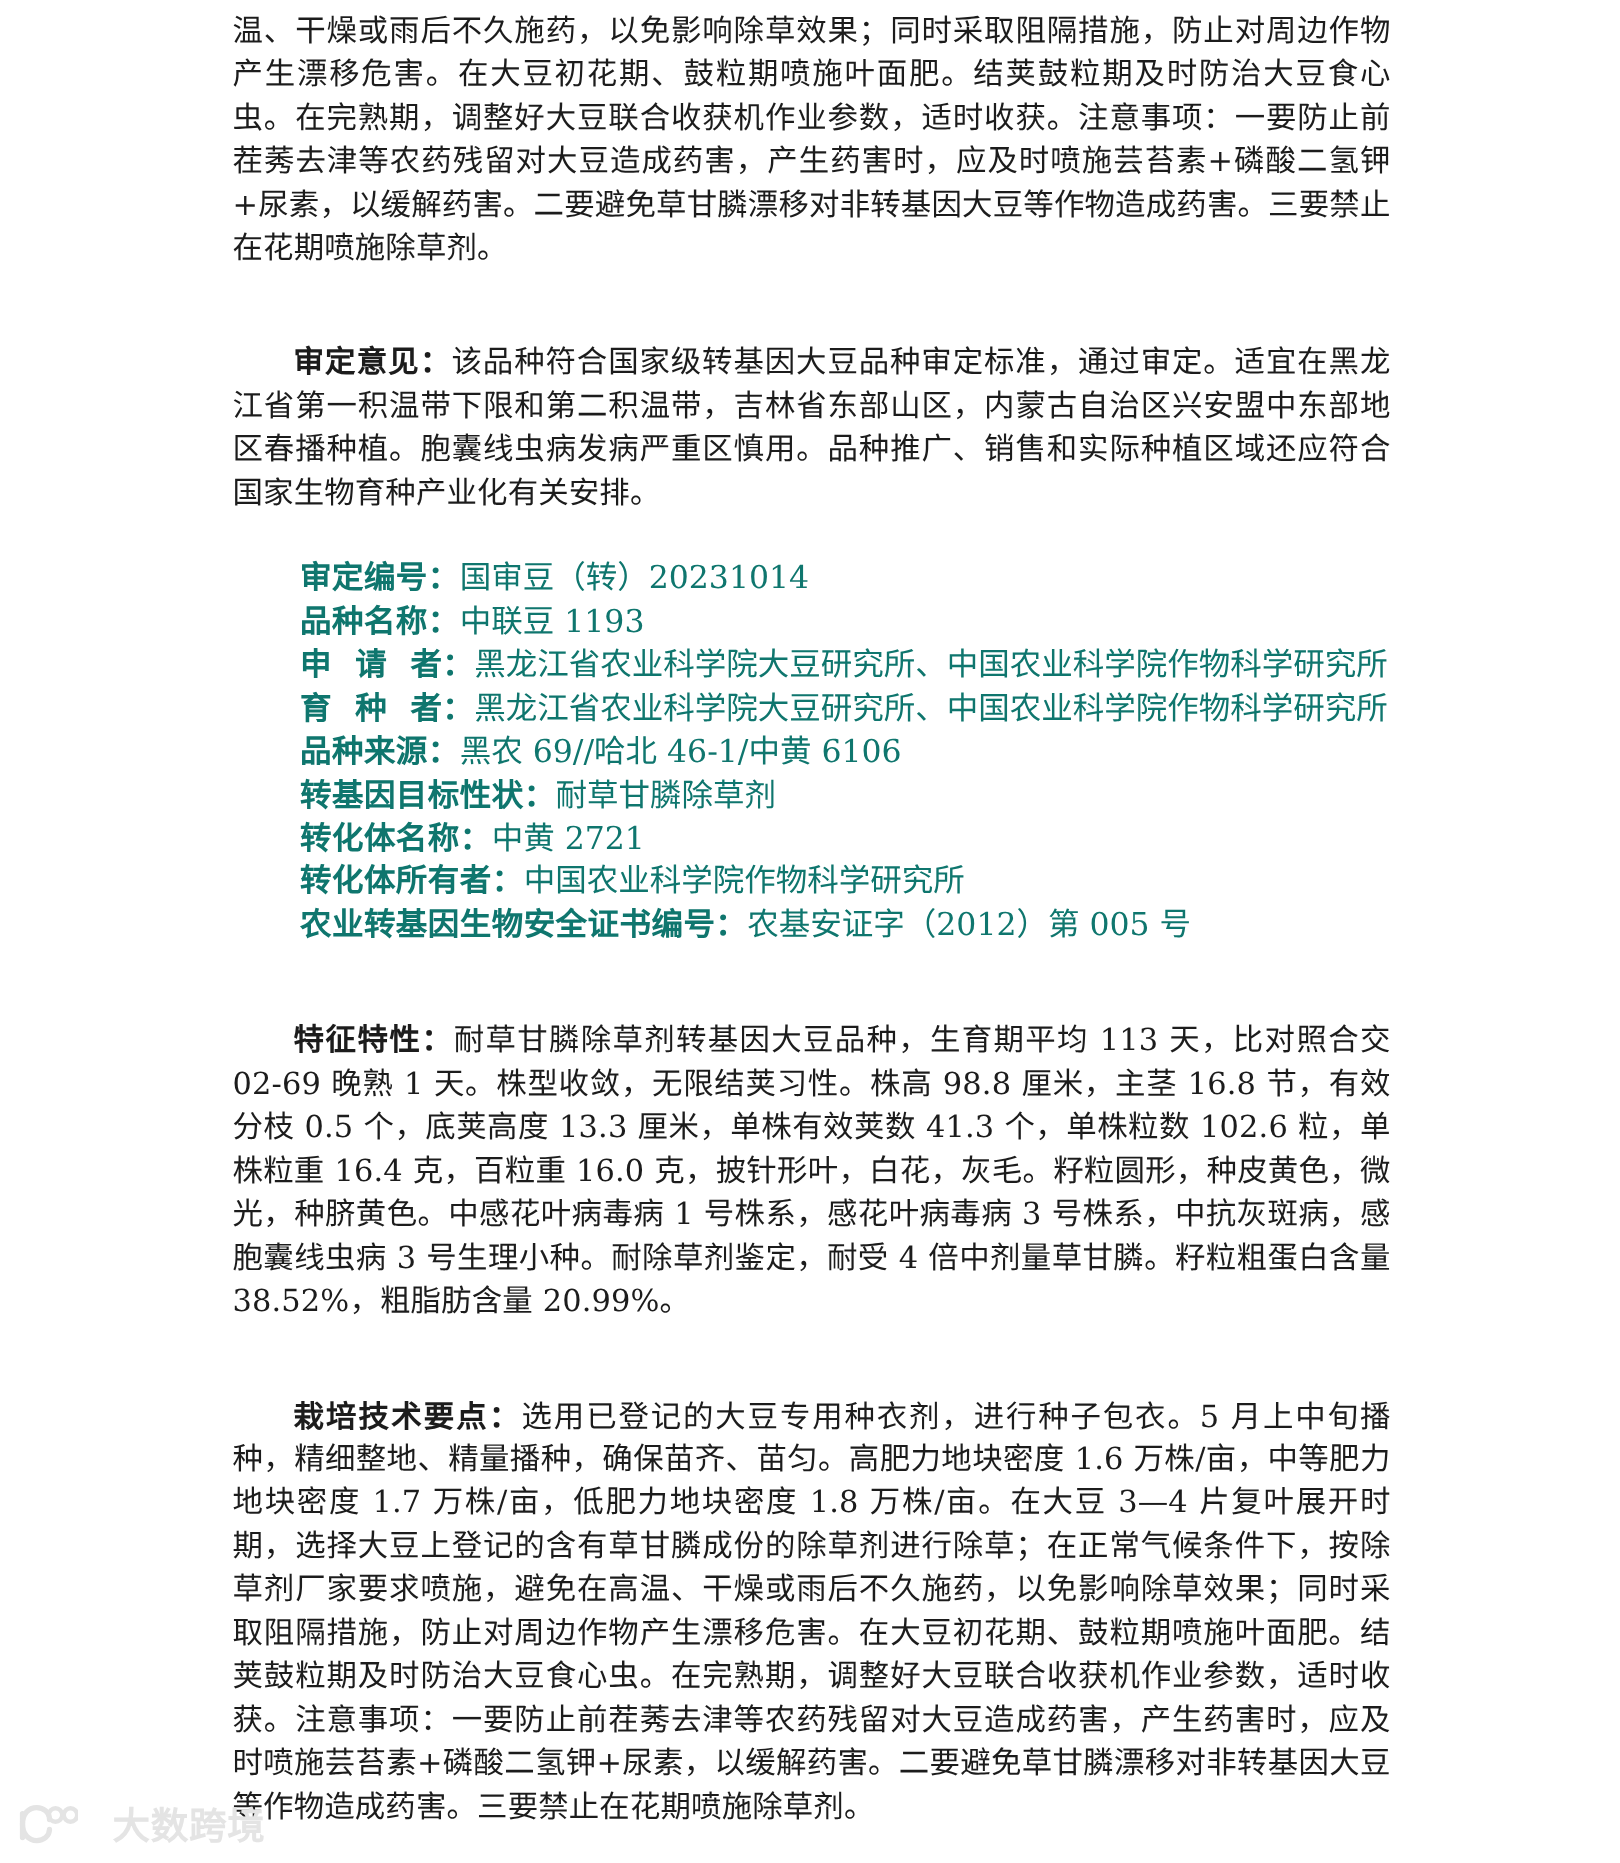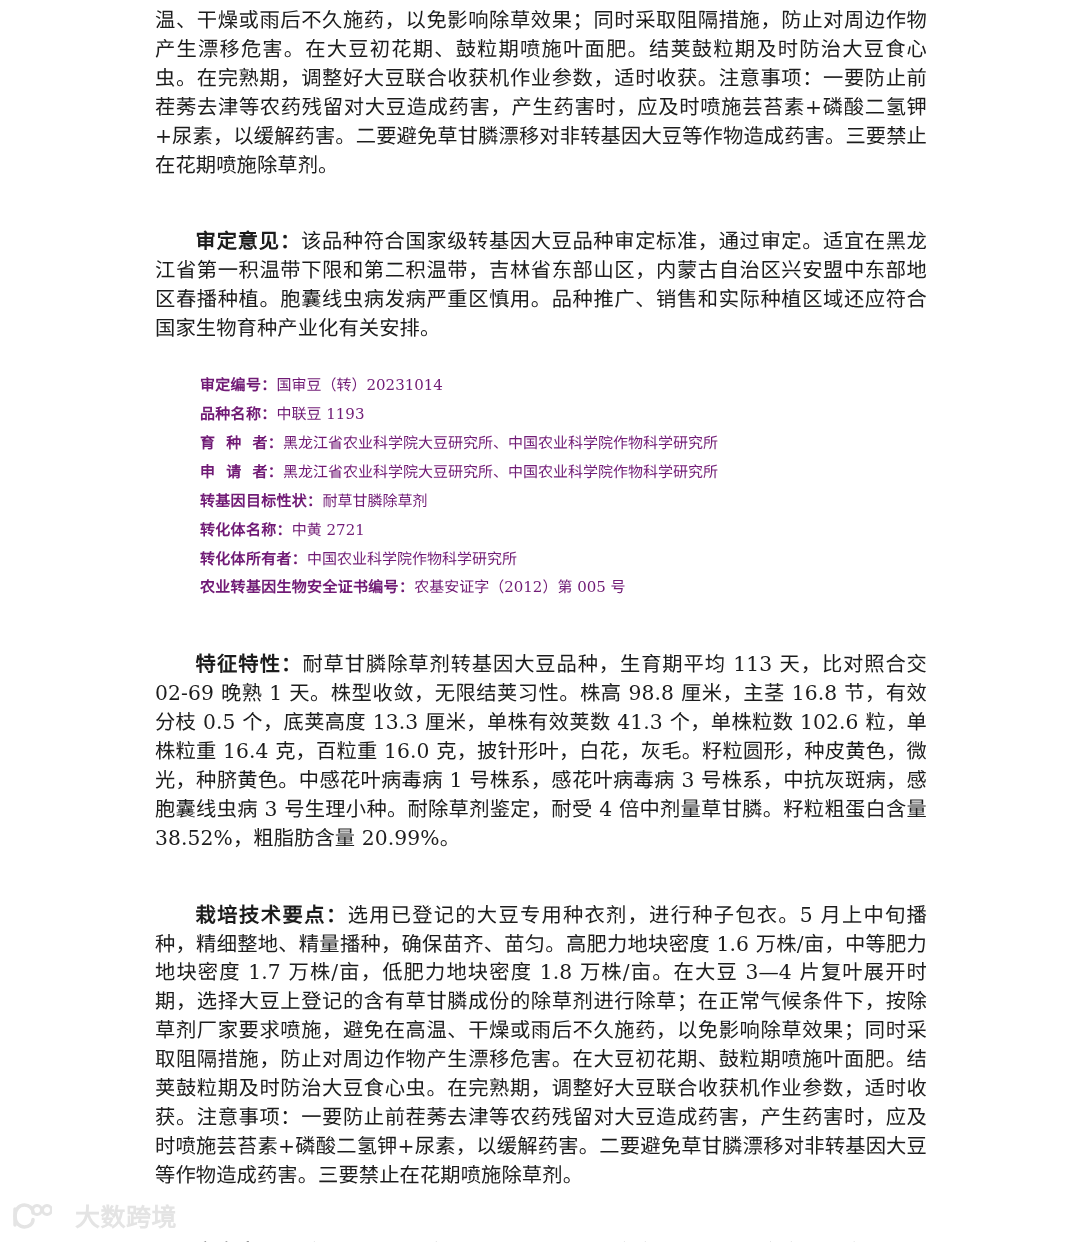--- a/index.html
+++ b/index.html
@@ -61,26 +61,26 @@
   .gap-block {
     height: 28px;
   }
 
   
   .field-list {
     margin: 0;
     padding: 0;
   }
   .field-row {
-    font-size: 15px;
+    font-size: 21px;
     line-height: 28.9px;
     margin: 0;
     padding-left: 45px;
     white-space: nowrap;
-    color: #701a75;
+    color: #0f766e;
   }
   .field-label {
     font-weight: bold;
     letter-spacing: 0.3px;
   }
   
   .field-label.spread {
     display: inline-block;
     width: 4.52em;
     text-align: justify;
@@ -127,24 +127,25 @@
     <p class="para indent"><span class="lead">审定意见：</span><span>该品种符合国家级转基因大豆品种审定标准，通过审定。适宜在黑龙江省第一积温带下限和第二积温带，吉林省东部山区，内蒙古自治区兴安盟中东部地区春播种植。胞囊线虫病发病严重区慎用。品种推广、销售和实际种植区域还应符合国家生物育种产业化有关安排。</span></p>
 
     <div class="gap-block"></div>
 
     <div class="field-list">
 
       <div class="field-row"><span class="field-label">审定编号：</span><span class="field-value">国审豆（转）20231014</span></div>
 
       <div class="field-row"><span class="field-label">品种名称：</span><span class="field-value">中联豆 1193</span></div>
 
+      <div class="field-row"><span class="field-label spread">申请者</span><span class="field-label">：</span><span class="field-value">黑龙江省农业科学院大豆研究所、中国农业科学院作物科学研究所</span></div>
+
       <div class="field-row"><span class="field-label spread">育种者</span><span class="field-label">：</span><span class="field-value">黑龙江省农业科学院大豆研究所、中国农业科学院作物科学研究所</span></div>
 
-      <div class="field-row"><span class="field-label spread">申请者</span><span class="field-label">：</span><span class="field-value">黑龙江省农业科学院大豆研究所、中国农业科学院作物科学研究所</span></div>
-
+      <div class="field-row"><span class="field-label">品种来源：</span><span class="field-value">黑农 69//哈北 46-1/中黄 6106</span></div>
 
       <div class="field-row"><span class="field-label">转基因目标性状：</span><span class="field-value">耐草甘膦除草剂</span></div>
 
       <div class="field-row"><span class="field-label">转化体名称：</span><span class="field-value">中黄 2721</span></div>
 
       <div class="field-row"><span class="field-label">转化体所有者：</span><span class="field-value">中国农业科学院作物科学研究所</span></div>
 
       <div class="field-row"><span class="field-label">农业转基因生物安全证书编号：</span><span class="field-value">农基安证字（2012）第 005 号</span></div>
 
     </div>

